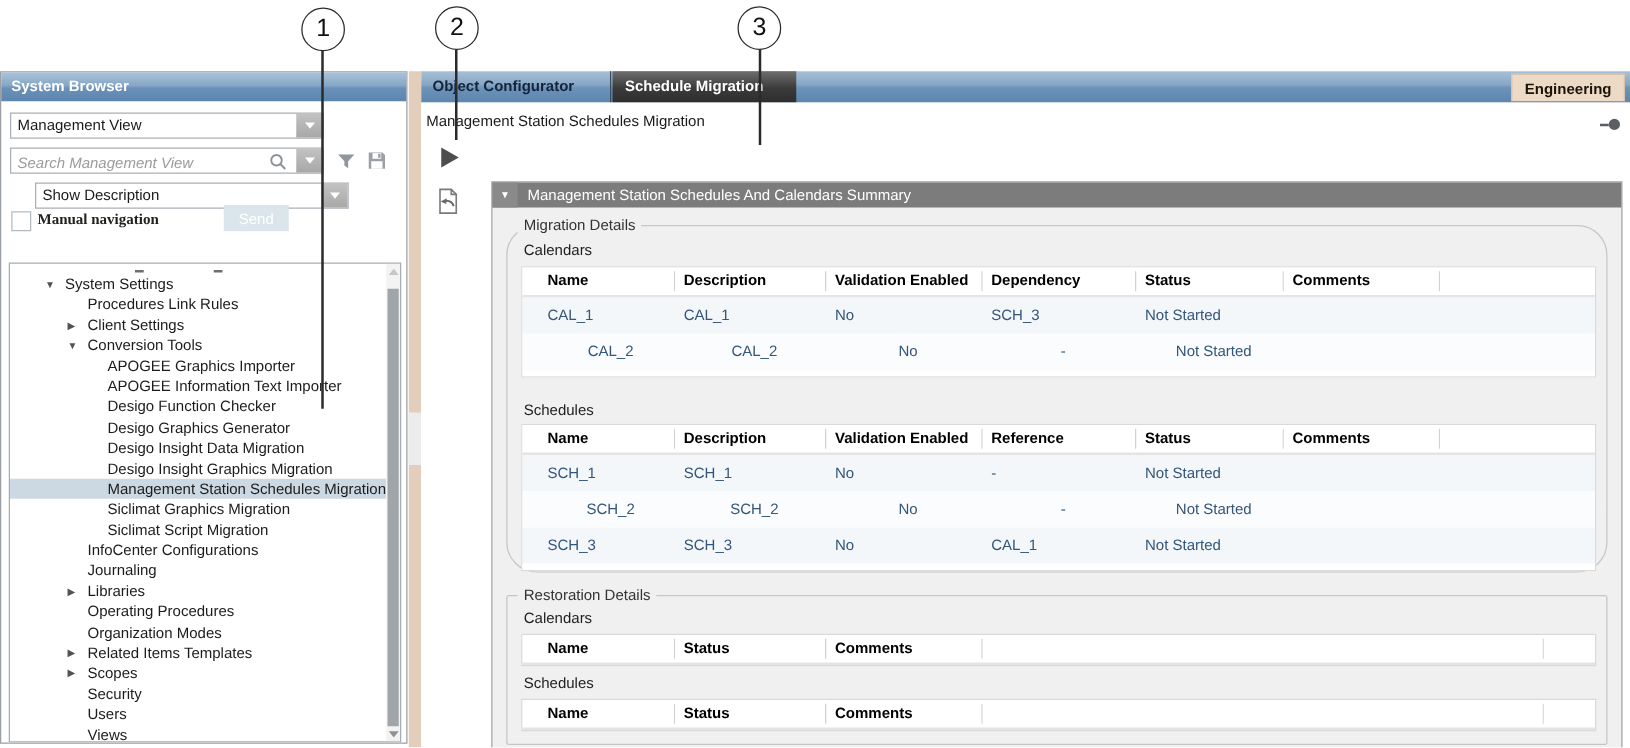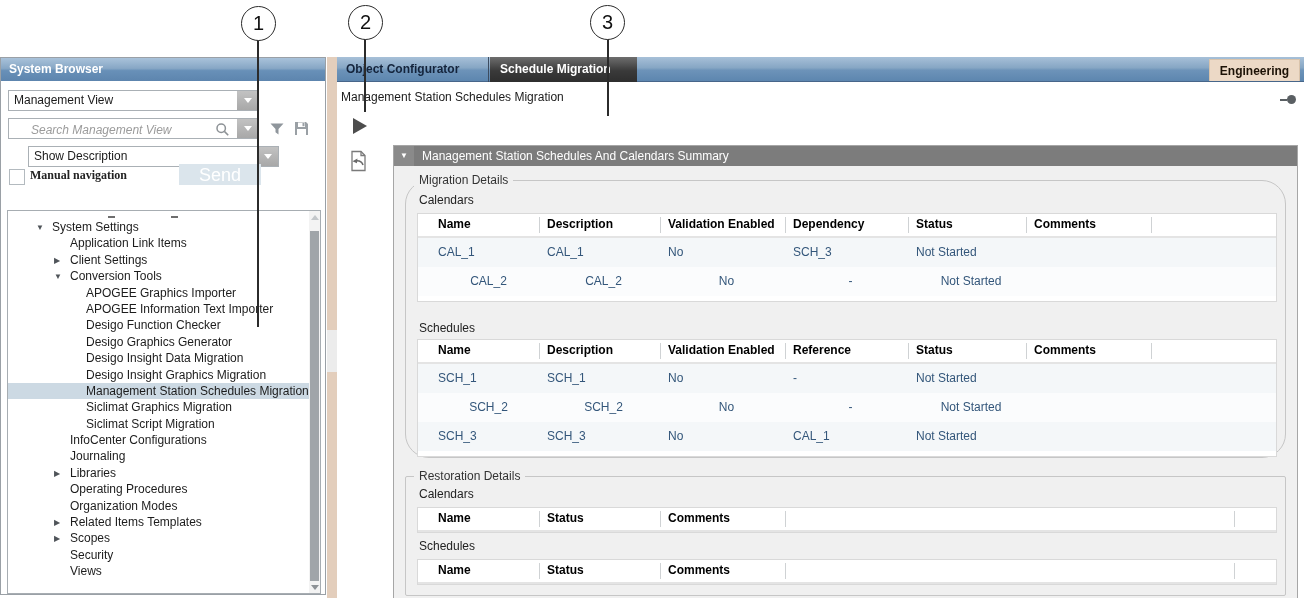--- a/index.html
+++ b/index.html
@@ -18,27 +18,27 @@
         color:#fff;font-weight:bold;line-height:23px;padding-left:8px;box-sizing:border-box;}
   .dd{position:absolute;left:7px;width:251px;height:21px;border:1px solid #aab0b5;background:#fff;
         box-sizing:border-box;line-height:19px;padding-left:5px;}
   .dd-btn{position:absolute;right:0;top:0;width:21px;height:19px;background:linear-gradient(#c2c2c2,#a8a8a8);
         display:flex;align-items:center;justify-content:center;}
   .dd-btn::after{content:"";width:0;height:0;border-left:4px solid transparent;border-right:4px solid transparent;
         border-top:5px solid #fff;}
   .search-field{position:absolute;left:7px;top:60px;width:251px;height:21px;border:1px solid #aab0b5;
         background:#fff;box-sizing:border-box;}
   .search-field input{position:absolute;left:0;top:0;width:200px;height:19px;border:none;outline:none;
-        font-family:"Liberation Sans",sans-serif;font-size:12px;padding-left:5px;color:#444;background:transparent;margin-left:17px;}
+        font-family:"Liberation Sans",sans-serif;font-size:12px;padding-left:5px;color:#444;background:transparent;}
   .search-field input::placeholder{font-style:italic;color:#9b9b9b;}
   .mini-icon{position:absolute;display:flex;align-items:center;justify-content:center;}
   .checkbox{position:absolute;left:8px;top:111px;width:14px;height:14px;border:1px solid #b3babf;background:#fff;}
   .cb-label{position:absolute;left:29px;top:110px;font-weight:600;color:#222;font-family:Liberation Serif, serif;}
-  .send-btn{position:absolute;left:178px;top:106px;width:82px;height:21px;background:#dbe5ec;color:#fff;
-        text-align:center;line-height:21px;border:none;font-family:"Liberation Sans",sans-serif;font-size:18px;}
+  .send-btn{position:absolute;left:178px;top:106px;width:52px;height:21px;background:#dbe5ec;color:#fff;
+        text-align:center;line-height:21px;border:none;font-family:"Liberation Sans",sans-serif;font-size:12px;}
   .tree-box{position:absolute;left:6px;top:152px;width:314px;height:384px;border:1px solid #a7adb2;
         background:#fff;box-sizing:border-box;overflow:hidden;}
   .tree-inner{position:absolute;left:0;top:3px;right:11px;}
   .trow{position:relative;height:16.4px;line-height:16.4px;white-space:nowrap;color:#1c1c1c;}
   .trow.sel{background:#ccd9e3;}
   .tw{display:inline-block;width:16px;font-size:8px;color:#4f5459;vertical-align:1px;}
   .tw.open::before{content:"\25BC";}
   .tw.closed::before{content:"\25B6";}
   .l1{padding-left:28px;}
   .l2{padding-left:46px;}
@@ -161,40 +161,41 @@
     <div class="cb-label">Manual navigation</div>
     <button class="send-btn">Send</button>
 
     <div class="tree-box">
       <div class="tree-inner">
         <div class="clip-row">
           <span class="clip-mark" style="left:100px;"></span>
             <span class="clip-mark" style="left:163px;"></span>
         </div>
         <div class="trow l1"><span class="tw open"></span><span>System Settings</span></div>
-        <div class="trow l2n"><span>Application Link Items</span></div>
+        <div class="trow l2n"><span>Procedures Link Rules</span></div>
         <div class="trow l2"><span class="tw closed"></span><span>Client Settings</span></div>
         <div class="trow l2"><span class="tw open"></span><span>Conversion Tools</span></div>
         <div class="trow l3"><span>APOGEE Graphics Importer</span></div>
         <div class="trow l3"><span>APOGEE Information Text Importer</span></div>
         <div class="trow l3"><span>Desigo Function Checker</span></div>
         <div class="trow l3"><span>Desigo Graphics Generator</span></div>
         <div class="trow l3"><span>Desigo Insight Data Migration</span></div>
         <div class="trow l3"><span>Desigo Insight Graphics Migration</span></div>
         <div class="trow l3 sel"><span>Management Station Schedules Migration</span></div>
         <div class="trow l3"><span>Siclimat Graphics Migration</span></div>
         <div class="trow l3"><span>Siclimat Script Migration</span></div>
         <div class="trow l2n"><span>InfoCenter Configurations</span></div>
         <div class="trow l2n"><span>Journaling</span></div>
         <div class="trow l2"><span class="tw closed"></span><span>Libraries</span></div>
         <div class="trow l2n"><span>Operating Procedures</span></div>
         <div class="trow l2n"><span>Organization Modes</span></div>
         <div class="trow l2"><span class="tw closed"></span><span>Related Items Templates</span></div>
         <div class="trow l2"><span class="tw closed"></span><span>Scopes</span></div>
         <div class="trow l2n"><span>Security</span></div>
+        <div class="trow l2n"><span>Users</span></div>
         <div class="trow l2n"><span>Views</span></div>
       </div>
       <div class="vscroll">
         <span class="varrow up" style="top:0;"></span>
         <div class="vthumb"></div>
         <span class="varrow dn" style="bottom:0;"></span>
       </div>
     </div>
   </div>
 

